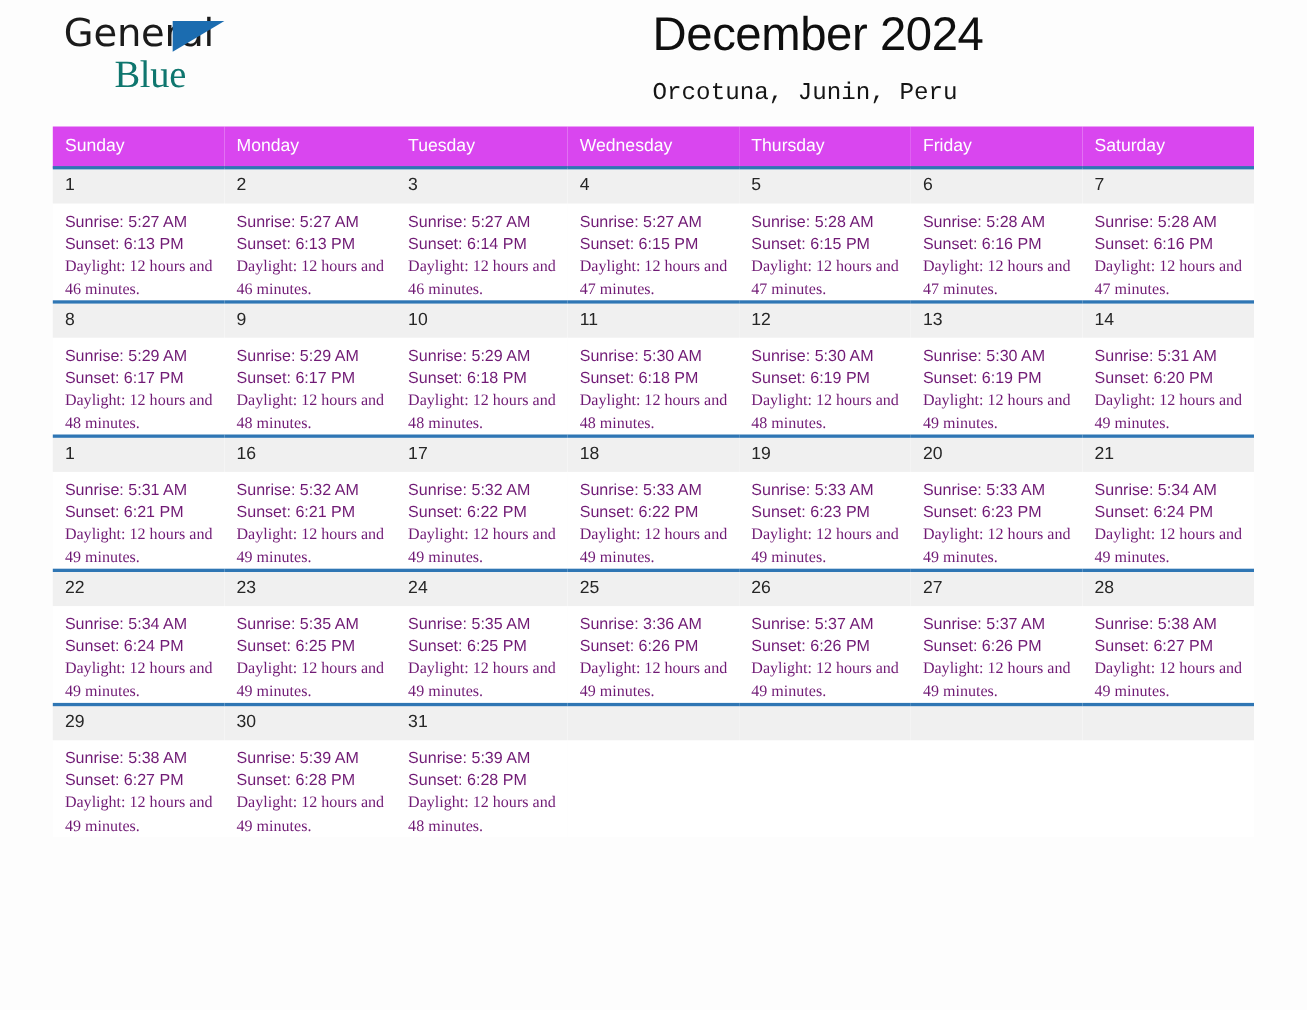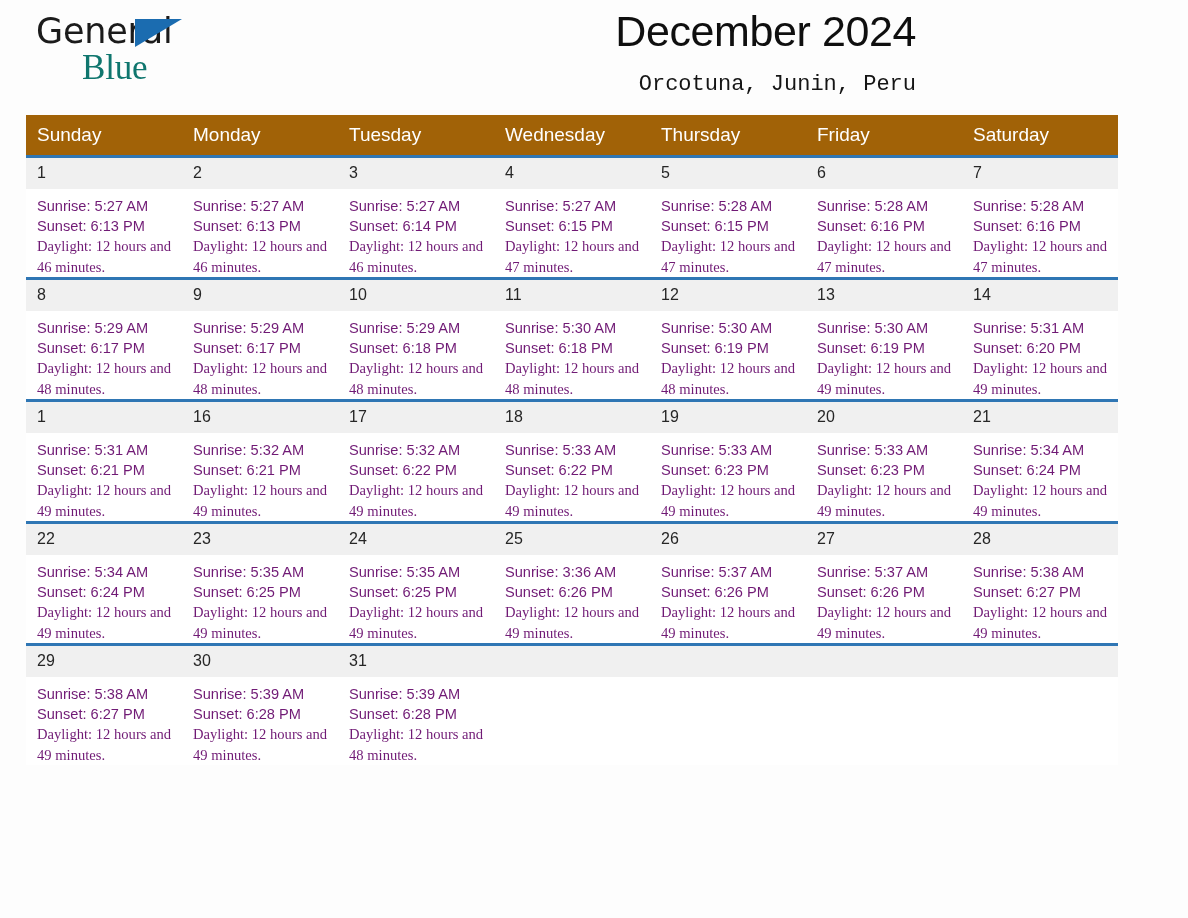--- a/index.html
+++ b/index.html
@@ -12,21 +12,21 @@
     height: 918px;
     font-family: "Liberation Sans", sans-serif;
     color: #1a1a1a;
     overflow: hidden;
   }
   .page {
     position: relative;
     width: 952px;
     height: 918px;
     box-sizing: border-box;
-    padding: 0 26px;
+    padding: 0 48px;
   }
 
   
   .header {
     position: relative;
     height: 115px;
   }
   .brand {
     position: absolute;
     left: 10px;
@@ -61,21 +61,21 @@
     font-size: 35px;
     color: #0f766e;
     font-family: Liberation Serif, serif;
     letter-spacing: -0.2px;
   }
 
   .titles {
     position: absolute;
     right: 10px;
     top: 6px;
-    text-align: right;
+    text-align: left;
   }
   .cal-title {
     font-size: 43px;
     font-weight: 400;
     color: #0f0f0f;
     line-height: 1.2;
     letter-spacing: -0.4px;
     white-space: nowrap;
   }
   .cal-subtitle {
@@ -89,23 +89,23 @@
 
   
   .calendar {
     width: 1092px;
     border-collapse: collapse;
     table-layout: fixed;
   }
   .calendar col { width: 156px; }
 
   thead th {
-    background: #a16207;
+    background: #d946ef;
     color: #ffffff;
-    font-size: 19px;
+    font-size: 16px;
     font-weight: 400;
     text-align: left;
     padding: 9px 0 9px 11px;
     height: 17px;
     vertical-align: middle;
   }
 
   tbody td {
     vertical-align: top;
     padding: 0;

